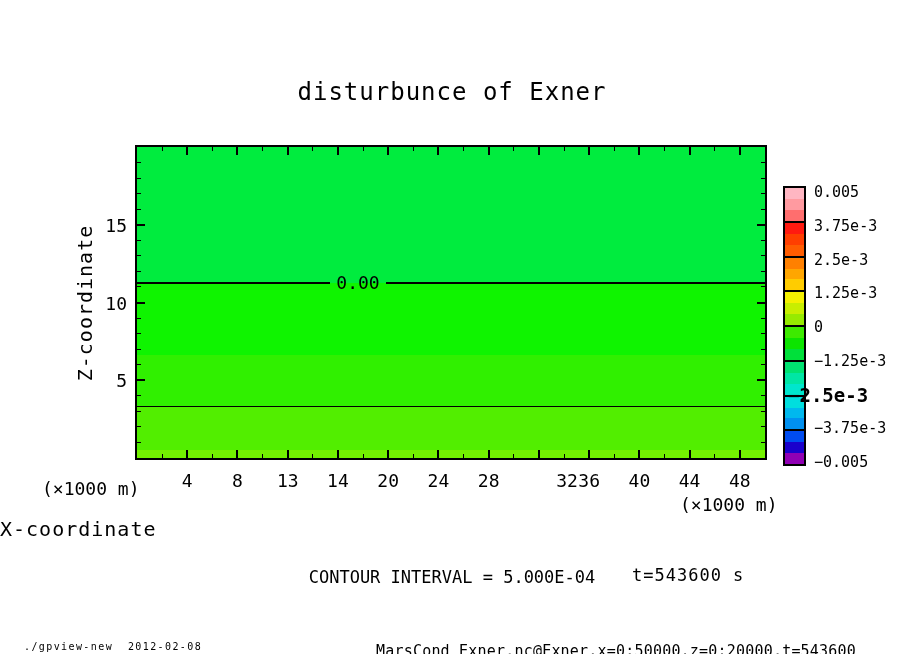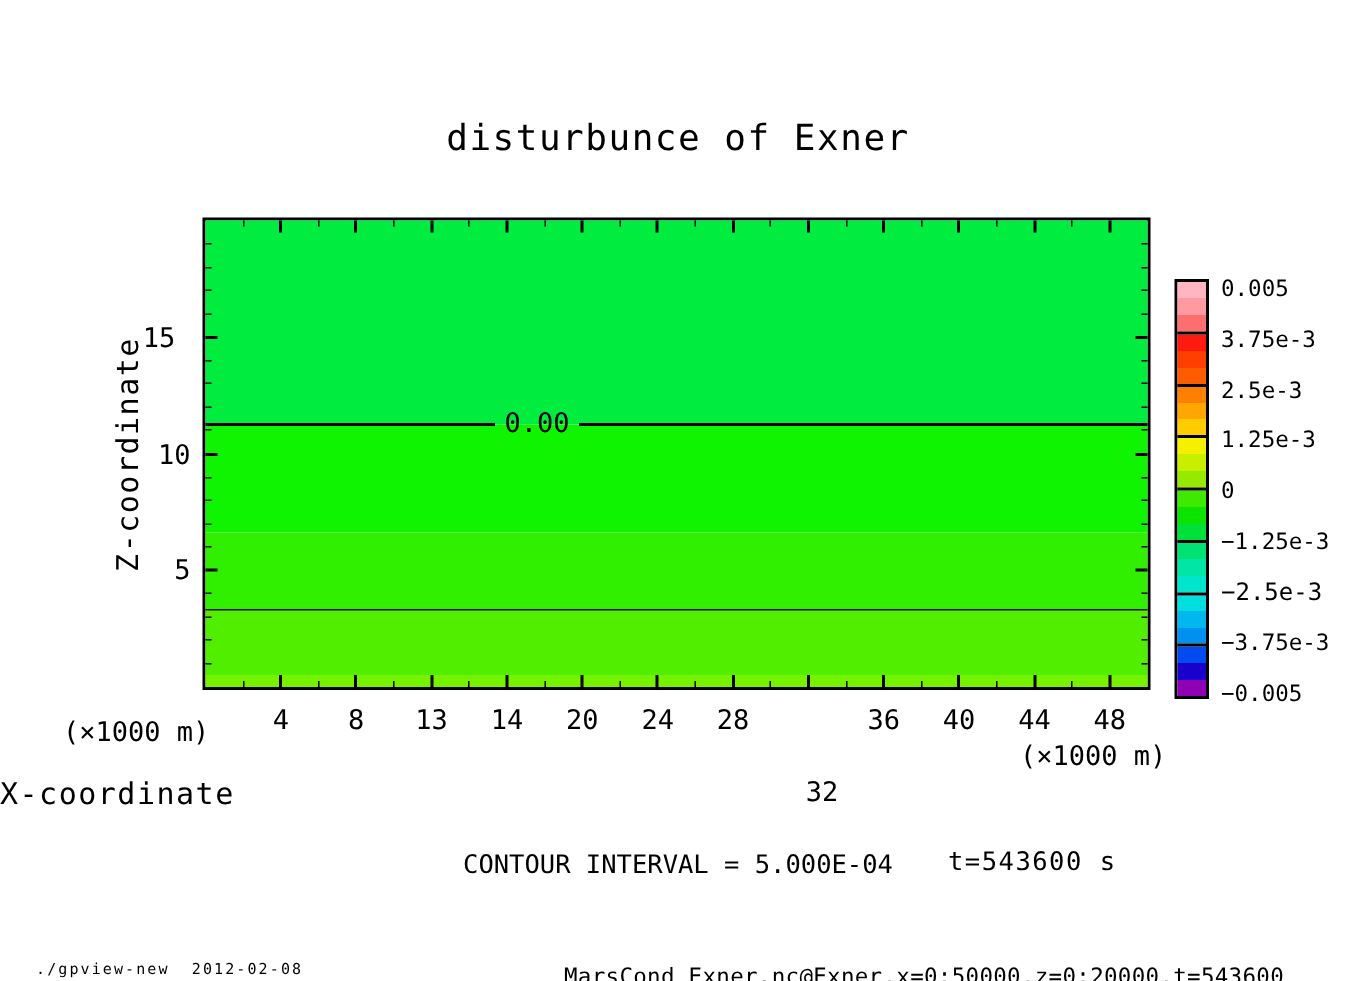--- a/index.html
+++ b/index.html
@@ -146,30 +146,30 @@
 
   <div id="f-left" class="abs">./gpview-new  2012-02-08</div>
   <div id="f-right" class="abs">MarsCond_Exner.nc@Exner,x=0:50000,z=0:20000,t=543600</div>
 <div style="position: absolute; left: 165.24px; top: 470px; width: 44px; text-align: center; font-size: 18px;">4</div>
     <div style="position: absolute; left: 215.48px; top: 470px; width: 44px; text-align: center; font-size: 18px;">8</div>
     <div style="position: absolute; left: 265.72px; top: 470px; width: 44px; text-align: center; font-size: 18px;">13</div>
     <div style="position: absolute; left: 315.96px; top: 470px; width: 44px; text-align: center; font-size: 18px;">14</div>
     <div style="position: absolute; left: 366.2px; top: 470px; width: 44px; text-align: center; font-size: 18px;">20</div>
     <div style="position: absolute; left: 416.44px; top: 470px; width: 44px; text-align: center; font-size: 18px;">24</div>
     <div style="position: absolute; left: 466.68px; top: 470px; width: 44px; text-align: center; font-size: 18px;">28</div>
-    <div style="position: absolute; left: 526px; top: 470px; width: 44px; text-align: center; font-size: 18px; margin-top: 48px;">32</div>
+    <div style="position: absolute; left: 545px; top: 470px; width: 44px; text-align: center; font-size: 18px;">32</div>
     <div style="position: absolute; left: 567.16px; top: 470px; width: 44px; text-align: center; font-size: 18px;">36</div>
     <div style="position: absolute; left: 617.4px; top: 470px; width: 44px; text-align: center; font-size: 18px;">40</div>
     <div style="position: absolute; left: 667.64px; top: 470px; width: 44px; text-align: center; font-size: 18px;">44</div>
     <div style="position: absolute; left: 717.88px; top: 470px; width: 44px; text-align: center; font-size: 18px;">48</div>
     <div style="position: absolute; left: 85px; top: 370.25px; width: 42px; text-align: right; font-size: 18px;">5</div>
     <div style="position: absolute; left: 85px; top: 292.5px; width: 42px; text-align: right; font-size: 18px;">10</div>
-    <div style="position: absolute; left: 85px; top: 214.75px; width: 42px; text-align: center; font-size: 18px;">15</div>
+    <div style="position: absolute; left: 85px; top: 214.75px; width: 42px; text-align: right; font-size: 18px;">15</div>
     <div style="position: absolute; left: 814px; top: 183px; font-size: 15px; line-height: 18px; white-space: nowrap;">0.005</div>
     <div style="position: absolute; left: 814px; top: 216.75px; font-size: 15px; line-height: 18px; white-space: nowrap;">3.75e-3</div>
     <div style="position: absolute; left: 814px; top: 250.5px; font-size: 15px; line-height: 18px; white-space: nowrap;">2.5e-3</div>
     <div style="position: absolute; left: 814px; top: 284.25px; font-size: 15px; line-height: 18px; white-space: nowrap;">1.25e-3</div>
     <div style="position: absolute; left: 814px; top: 318px; font-size: 15px; line-height: 18px; white-space: nowrap;">0</div>
     <div style="position: absolute; left: 814px; top: 351.75px; font-size: 15px; line-height: 18px; white-space: nowrap;">−1.25e-3</div>
-    <div style="position: absolute; left: 814px; top: 385.5px; font-size: 16px; line-height: 18px; white-space: nowrap;">−2.5e-3</div>
+    <div style="position: absolute; left: 788px; top: 385.5px; font-size: 19px; line-height: 18px; white-space: nowrap; font-weight: bold;">−2.5e-3</div>
     <div style="position: absolute; left: 814px; top: 419.25px; font-size: 15px; line-height: 18px; white-space: nowrap;">−3.75e-3</div>
     <div style="position: absolute; left: 814px; top: 453px; font-size: 15px; line-height: 18px; white-space: nowrap;">−0.005</div>
   </div>
 
 </body></html>

